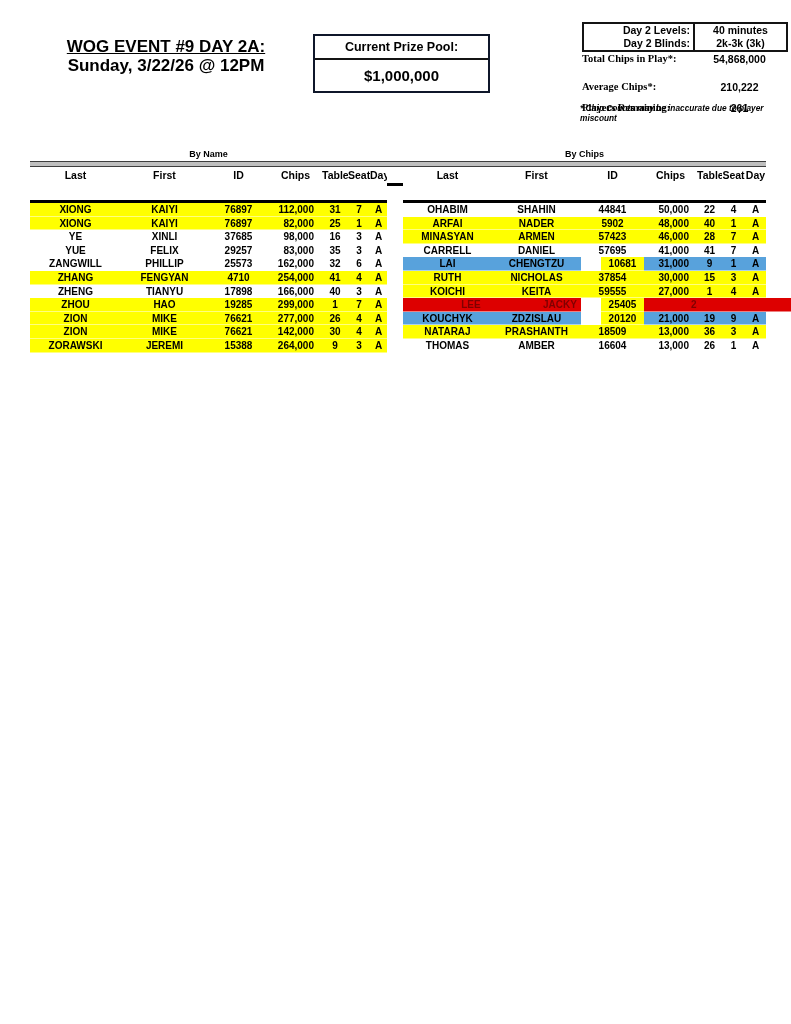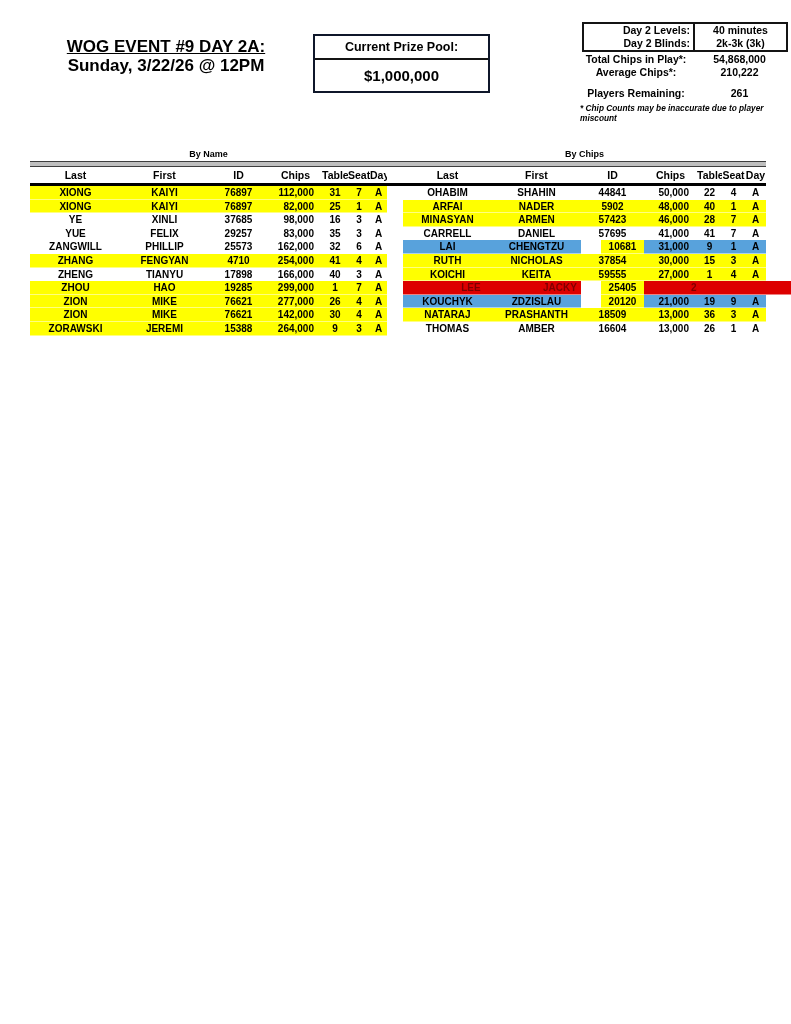--- a/index.html
+++ b/index.html
@@ -24,23 +24,23 @@
   #levels-box{left:582px;top:22px;width:202px;border:2px solid #141414;}
   .lv-row{display:grid;grid-template-columns:111px 1fr;}
   .lv-label{text-align:right;font-weight:bold;font-size:10.5px;line-height:13px;
     padding-right:3px;border-right:2px solid #141414;}
   .lv-value{text-align:center;font-weight:bold;font-size:10.5px;line-height:13px;}
 
   
   #stats{left:582px;top:53px;width:204px;}
   .stat-row{display:grid;grid-template-columns:111px 1fr;font-weight:bold;
     font-size:10.5px;line-height:12px;}
-  .stat-label{text-align:center;padding-right:3px;}
+  .stat-label{text-align:left;padding-right:3px;font-family:Liberation Serif, serif;}
   .stat-value{text-align:center;}
-  #stats .stat-row:nth-child(2){margin-top:1px;}
+  #stats .stat-row:nth-child(2){margin-top:16px;}
   #stats .stat-row:nth-child(3){margin-top:9px;}
 
   #footnote{left:580px;top:103px;width:210px;font-size:8.3px;font-style:italic;
     font-weight:bold;text-align:left;}
 
   
   #tables-wrap{left:30px;top:148px;width:736px;}
   #table-titles{display:flex;height:12px;line-height:12px;font-size:9px;font-weight:bold;}
   .tt-left{width:357px;text-align:center;}
   .tt-gap{width:16px;}
@@ -49,21 +49,21 @@
     border-bottom:1px solid #3e3e3e;margin-top:1px;}
   #tables-row{display:flex;margin-top:1px;}
   .chip-table.left{width:357px;}
   .chip-table.right{width:363px;}
   .tgap{width:16px;}
   .tgap-head{height:15px;border-bottom:3px solid #000;}
   .trow{display:grid;}
   .left .trow{grid-template-columns:91px 87px 61px 53px 26px 22px 17px;}
   .right .trow{grid-template-columns:89px 89px 63px 53px 25px 23px 21px;}
   .trow.thead{border-bottom:3px solid #000;}
-  .th{height:15px;line-height:15px;font-weight:bold;font-size:10.5px;text-align:center;
+  .th{height:32px;line-height:15px;font-weight:bold;font-size:10.5px;text-align:center;
     white-space:nowrap;overflow:hidden;}
   .td{height:13.6px;line-height:13.8px;font-weight:bold;font-size:10px;text-align:center;
     white-space:nowrap;overflow:hidden;box-shadow:inset 0 -1px 0 rgba(255,255,255,.5);}
   .col-chips{text-align:right;padding-right:8px;}
   .hl-yellow{background:var(--c-yellow);}
   .hl-blue{background:var(--c-blue);}
   .hl-red{background:var(--c-red);color:var(--c-redtext);padding-left:47px;}
   .id-keep-yellow{background:var(--c-yellow);color:#000;margin-left:20px;}
 </style>
 </head>

